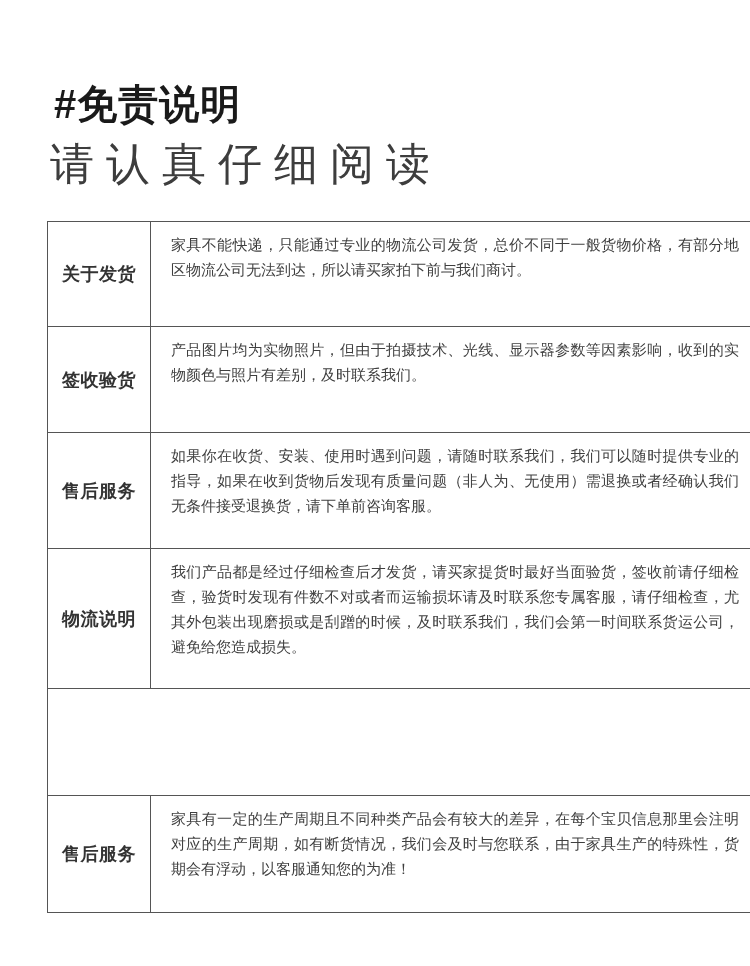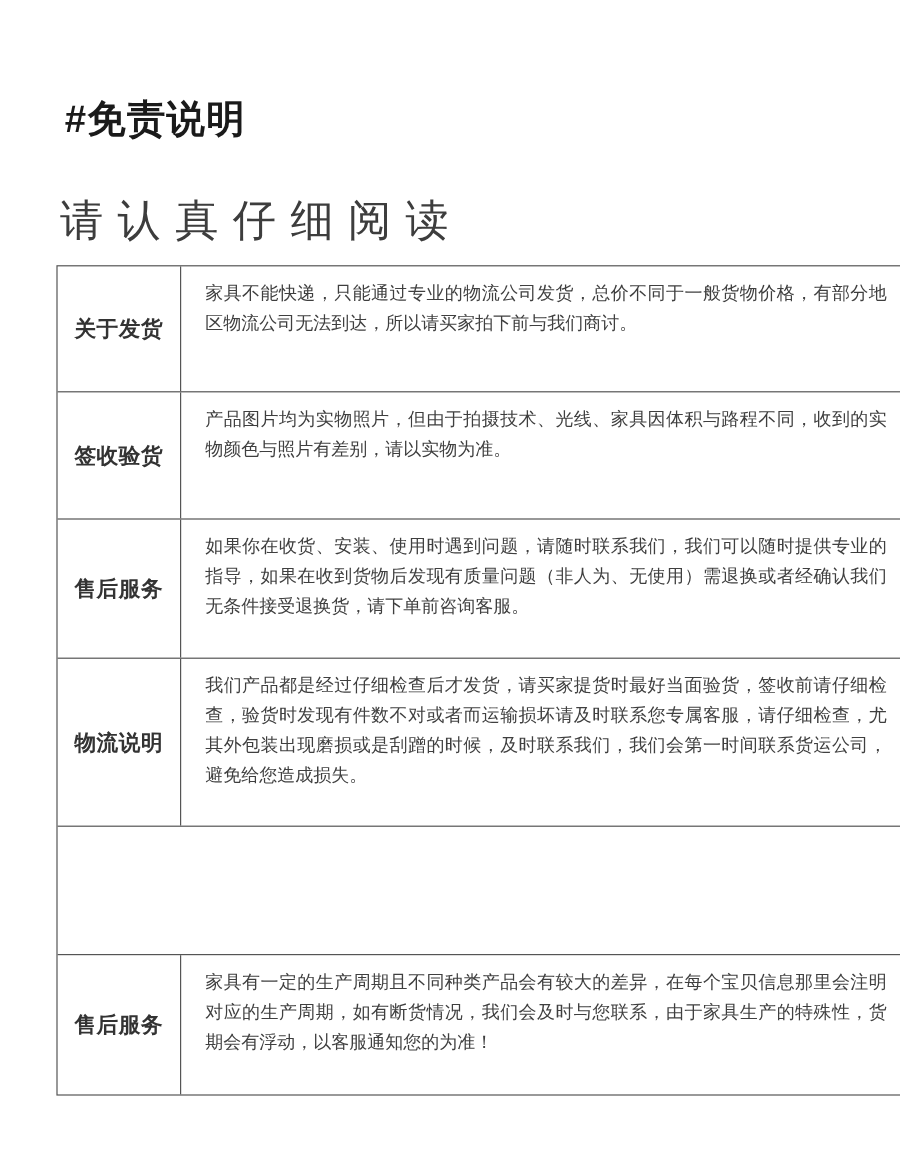--- a/index.html
+++ b/index.html
@@ -13,26 +13,26 @@
   *{margin:0;padding:0;box-sizing:border-box;}
   html,body{width:750px;background:var(--bg);}
   body{
     position:relative;
     width:750px;height:966px;
     font-family:"Liberation Sans","DejaVu Sans",sans-serif;
     overflow:hidden;
   }
   .page-title{
     position:absolute;left:54px;top:82px;
-    font-size:32px;font-weight:700;color:var(--title);
+    font-size:40px;font-weight:700;color:var(--title);
     letter-spacing:1px;line-height:1.1;
   }
   .page-subtitle{
-    position:absolute;left:50px;top:164px;
-    font-size:36px;font-weight:400;color:var(--subtitle);
+    position:absolute;left:50px;top:140px;
+    font-size:44px;font-weight:400;color:var(--subtitle);
     letter-spacing:12px;line-height:1.1;
   }
   .disclaimer-table{
     position:absolute;left:22px;top:221px;width:707px;
     border:1px solid var(--border);
     display:flex;flex-direction:column;margin-left:25px;
   }
   .drow{
     display:flex;align-items:stretch;
     border-bottom:1px solid var(--border);
@@ -70,21 +70,21 @@
   <div class="drow">
     <div class="dlabel">关于发货</div>
     <div class="dcontent">
         <span>家具不能快递，只能通过专业的物流公司发货，总价不同于一般货物价格，有部分地区物流公司无法到达，所以请买家拍下前与我们商讨。</span>
       </div>
   </div>
 
   <div class="drow">
     <div class="dlabel">签收验货</div>
     <div class="dcontent">
-        <span>产品图片均为实物照片，但由于拍摄技术、光线、家具因体积与路程不同，收到的实物颜色与照片有差别，请以实物为准。</span>
+        <span>产品图片均为实物照片，但由于拍摄技术、光线、显示器参数等因素影响，收到的实物颜色与照片有差别，及时联系我们。</span>
       </div>
   </div>
 
   <div class="drow">
     <div class="dlabel">售后服务</div>
     <div class="dcontent">
         <span>如果你在收货、安装、使用时遇到问题，请随时联系我们，我们可以随时提供专业的指导，如果在收到货物后发现有质量问题（非人为、无使用）需退换或者经确认我们无条件接受退换货，请下单前咨询客服。</span>
       </div>
   </div>
 

